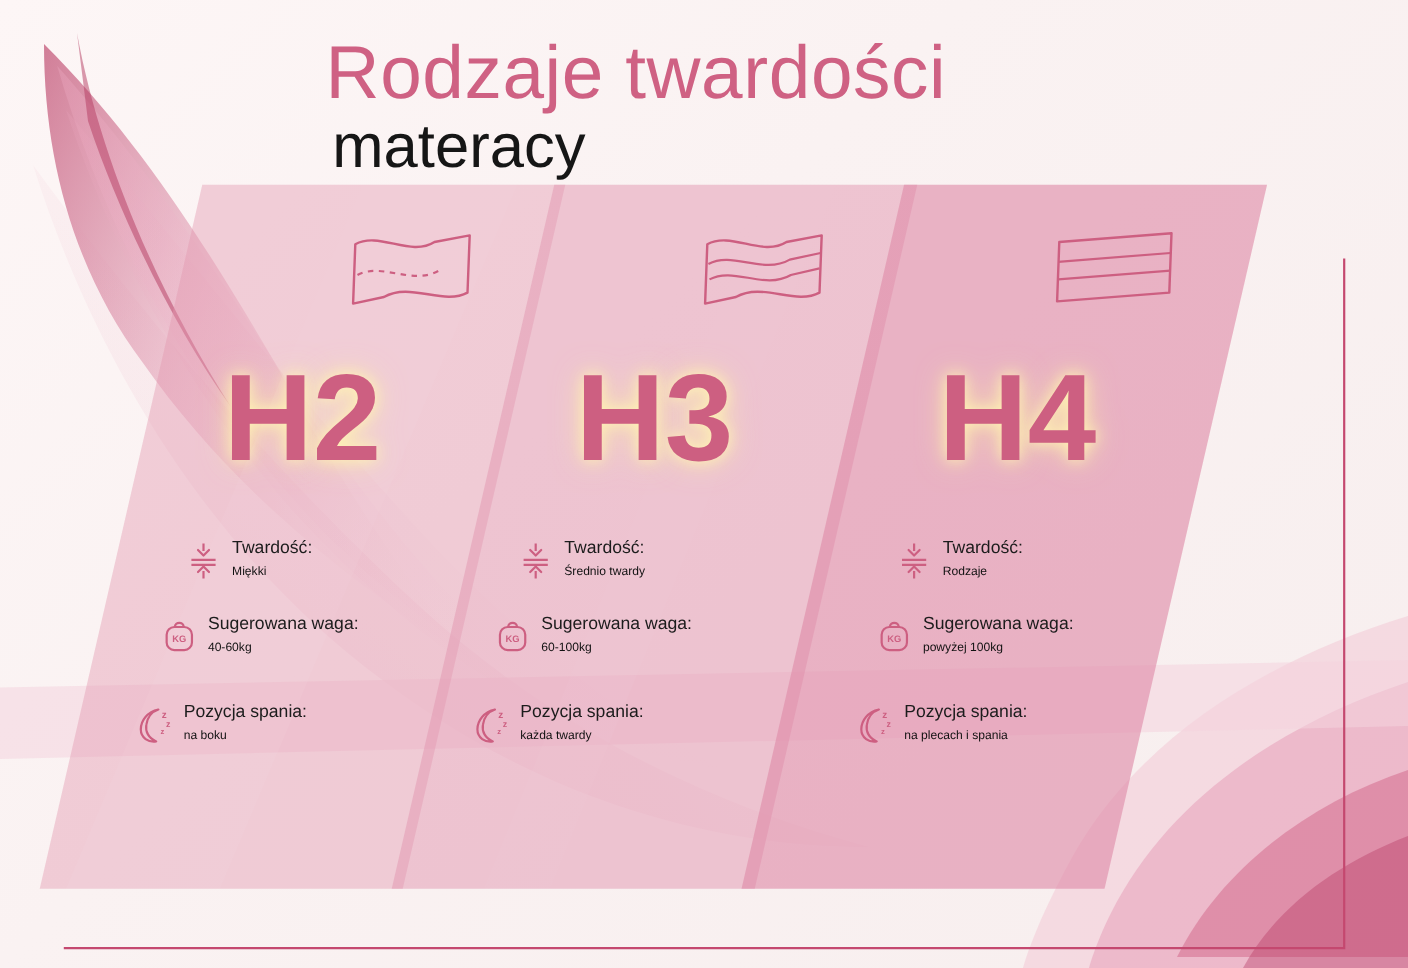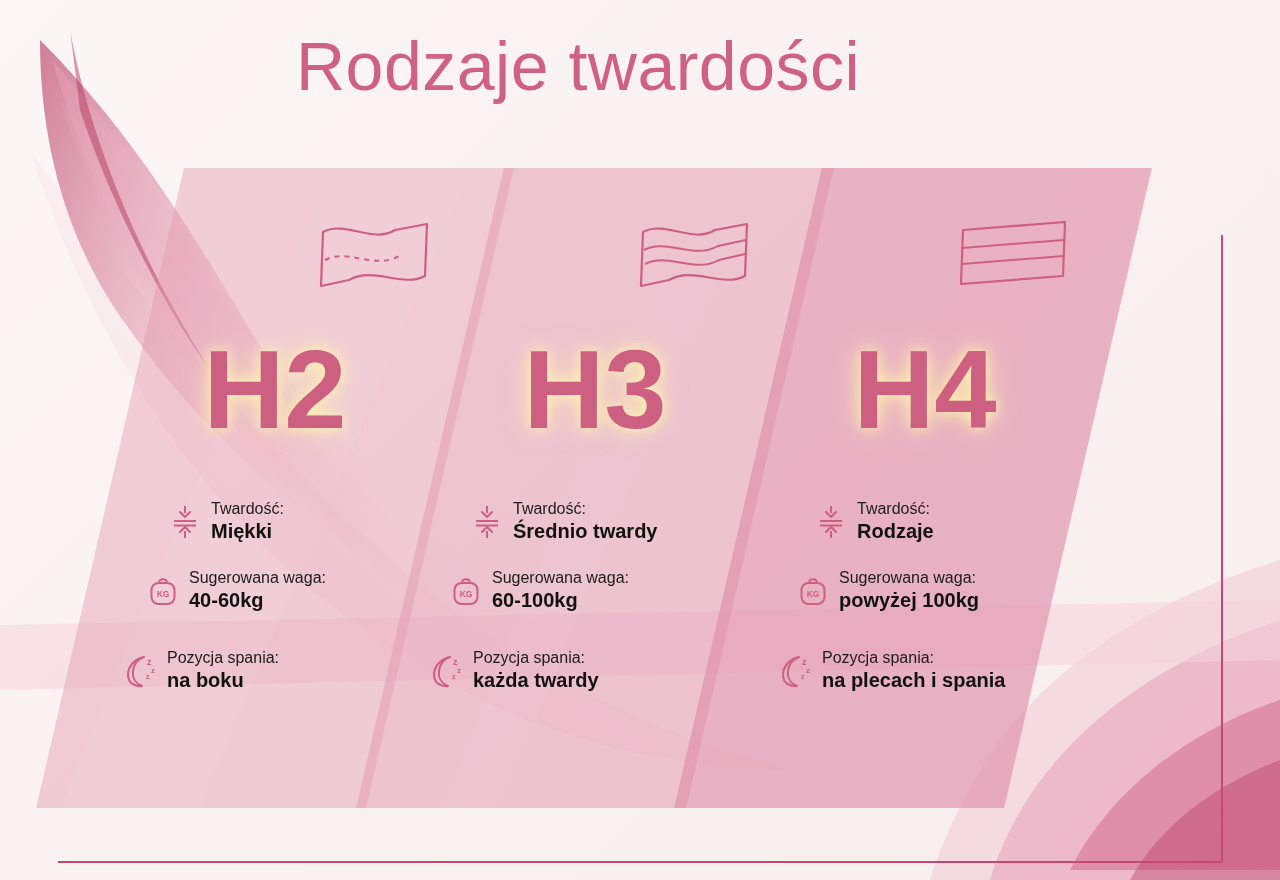--- a/index.html
+++ b/index.html
@@ -70,21 +70,21 @@
     transform: skewX(-13deg);
     z-index: 2;
   }
   .panel.p1 { left: 110px;  background: rgba(226,150,175,0.42); }
   .panel.p2 { left: 430px;  background: rgba(226,150,175,0.50); }
   .panel.p3 { left: 748px;  background: rgba(223,139,168,0.62); }
 
   
   .col {
     position: absolute;
-    top: 166px;
+    top: 156px;
     width: 330px;
     height: 640px;
     z-index: 5;
   }
   .col.c1 { left: 110px; }
   .col.c2 { left: 430px; }
   .col.c3 { left: 748px; }
 
   .layer-icon {
     position: absolute;
@@ -110,36 +110,35 @@
     position: absolute;
     display: flex;
     align-items: center;
     gap: 9px;
   }
   .feature .ficon {
     flex: 0 0 auto;
     width: 34px;
     height: 34px;
     display: flex;
-    align-items: center;
     justify-content: center;
   }
   .feature .ftext {
     line-height: 1.28;
     white-space: nowrap;
   }
   .feature .flabel {
     font-size: 16px;
     color: #1c1c1c;
     font-weight: 400;
   }
   .feature .fvalue {
-    font-size: 20px;
+    font-size: 11px;
     color: #111111;
-    font-weight: 700;
+    font-weight: 400;
   }
 
   .f-hard   { top: 322px; margin-top: 11px; }
   .f-weight { top: 402px; }
   .f-pos    { top: 482px; }
 
   .c1 .f-hard   { left: 58px; }
   .c1 .f-weight { left: 36px; }
   .c1 .f-pos    { left: 14px; }
 
@@ -205,20 +204,21 @@
     <path d="M700,168 L760,168 L500,808 L440,808 Z" fill="#ffffff" opacity="0.12"></path>
   </svg>
 
   <svg class="thin-frame" style="left:0; top:0; width:1280px; height:880px;" viewBox="0 0 1280 880">
     <path d="M1222,235 L1222,862 L58,862" fill="none" stroke="#c4486f" stroke-width="2"></path>
     <path d="M1222,235 L870,862" fill="none" stroke="#c4486f" stroke-width="0"></path>
   </svg>
 
   <div class="headline">
     <div class="line1">Rodzaje twardości</div>
+    <div class="line2">materacy</div>
   </div>
 
   <div class="panel p1"></div>
   <div class="panel p2"></div>
   <div class="panel p3"></div>
 
   <div class="col c1">
 
     <svg class="layer-icon" width="118" height="86" viewBox="0 0 118 86">
       <path d="M8,18 C30,6 58,30 80,16 L112,10 L110,62 C88,74 58,52 34,66 L6,72 Z" fill="none" stroke="#cd5f81" stroke-width="2.2" stroke-linejoin="round"></path>

